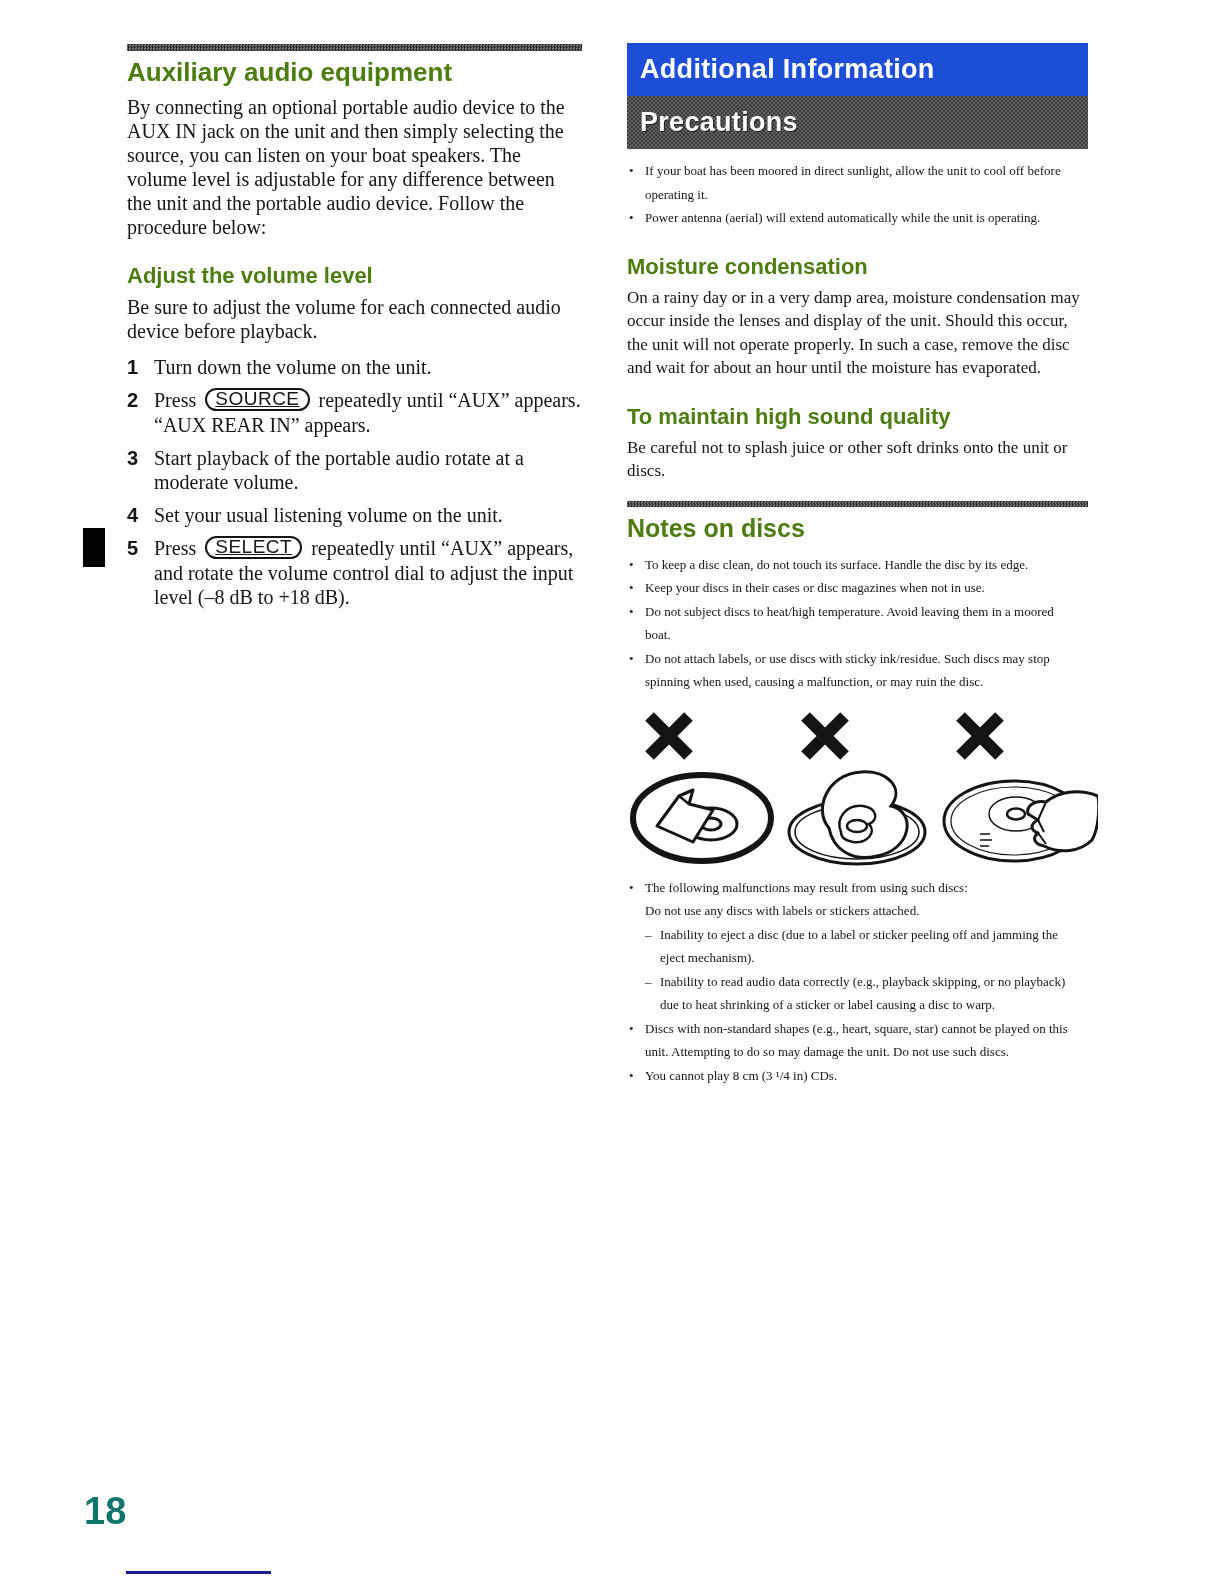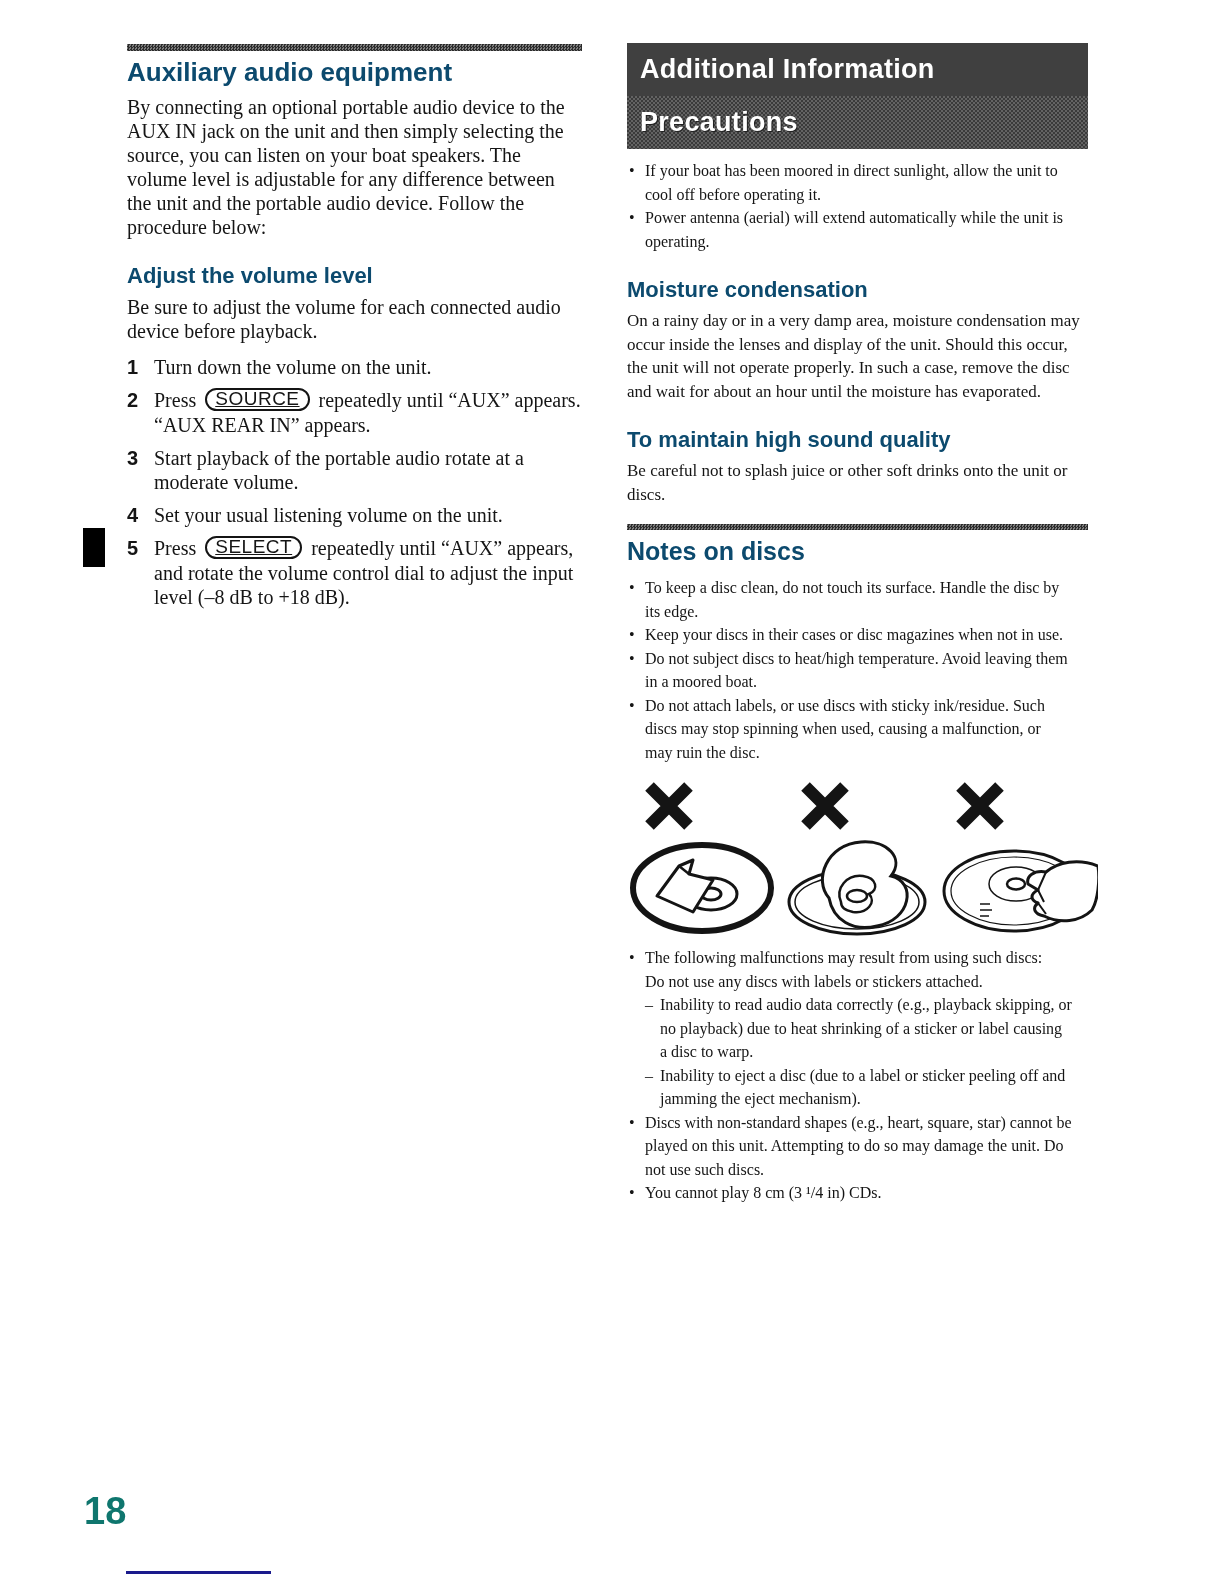--- a/index.html
+++ b/index.html
@@ -7,49 +7,49 @@
         font-family:"Liberation Serif","DejaVu Serif",serif;overflow:hidden;}
   .columns{position:absolute;left:127px;top:40px;display:flex;gap:45px;}
   .col-left{width:455px;}
   .col-right{width:461px;}
 
   .halftone{background-image:repeating-conic-gradient(#2b2b2b 0% 25%, #7a7a7a 0% 50%);
             background-size:3px 3px;}
   .rule-top{height:7px;margin:4px 0 6px 0;}
   .rule-mid{height:6px;margin:18px 0 4px 0;}
 
-  h1,h2{font-family:"Liberation Sans","DejaVu Sans",sans-serif;color:#0c4a6e;margin:0;}
+  h1,h2{font-family:"Liberation Sans","DejaVu Sans",sans-serif;color:#4d7c0f;margin:0;}
   h1{font-size:26px;line-height:30px;margin:4px 0 8px 0;letter-spacing:0;}
   h2{font-size:22px;line-height:26px;margin:24px 0 6px 0;}
   .col-right h1{font-size:25px;margin-top:6px;}
 
   p.body{font-size:20px;line-height:24px;margin:0;}
   .col-right p.body{font-size:17px;line-height:23.5px;}
 
   
   ol.steps{list-style:none;margin:12px 0 0 0;padding:0;}
   ol.steps li{display:flex;margin:0 0 9px 0;}
   .step-num{flex:0 0 27px;font-family:"Liberation Sans","DejaVu Sans",sans-serif;
             font-weight:bold;font-size:20px;line-height:24px;}
   .step-body{flex:1;font-size:20px;line-height:24px;}
   .key-pill{display:inline-block;font-family:"Liberation Sans","DejaVu Sans",sans-serif;
             font-size:19px;line-height:18px;letter-spacing:0.5px;border:2px solid #141414;
             border-radius:12px;padding:0 8px 1px 8px;margin:0 4px;position:relative;top:-2px;
             text-decoration:underline;}
 
   
-  ul.bullets{list-style:none;margin:10px 16px 0 0;padding:0;font-size:16px;line-height:23.5px;}
+  ul.bullets{list-style:none;margin:10px 16px 0 0;padding:0;font-size:13px;line-height:23.5px;}
   ul.bullets>li{position:relative;padding-left:18px;margin:0;}
   ul.bullets>li::before{content:"\2022";position:absolute;left:2px;top:0;}
   ul.dashes{list-style:none;margin:0;padding:0;}
   ul.dashes>li{position:relative;padding-left:15px;}
   ul.dashes>li::before{content:"\2013";position:absolute;left:0;top:0;}
 
   
-  .banner-black{height:53px;background:#404040;display:flex;align-items:center;margin-top:3px;}
+  .banner-black{height:53px;background:#1d4ed8;display:flex;align-items:center;margin-top:3px;}
   .banner-gray{height:53px;display:flex;align-items:center;
                background-image:repeating-conic-gradient(#3a3a3a 0% 25%, #636363 0% 50%);
                background-size:4px 4px;}
   .banner-black span,.banner-gray span{color:#fff;font-family:"Liberation Sans","DejaVu Sans",sans-serif;
                font-weight:bold;font-size:27px;padding-left:13px;letter-spacing:0.3px;}
   .banner-gray span{text-shadow:1px 1px 0 #222;}
 
   
   .figures{display:flex;gap:6px;margin:16px 0 6px 0;}
   .figures figure{margin:0;width:150px;display:flex;flex-direction:column;}
@@ -184,22 +184,22 @@
             <path d="M108 36 L100 54 M100 54 L106 66 M100 67 L108 78" fill="none" stroke="#141414" stroke-width="2"></path>
           </svg>
         </figure>
       </div>
 
       <ul class="bullets">
         <li>
           <div>The following malfunctions may result from using such discs:</div>
           <div>Do not use any discs with labels or stickers attached.</div>
           <ul class="dashes">
+            <li>Inability to eject a disc (due to a label or sticker peeling off and jamming the eject mechanism).</li>
             <li>Inability to read audio data correctly (e.g., playback skipping, or no playback) due to heat shrinking of a sticker or label causing a disc to warp.</li>
-            <li>Inability to eject a disc (due to a label or sticker peeling off and jamming the eject mechanism).</li>
           </ul>
         </li>
         <li>Discs with non-standard shapes (e.g., heart, square, star) cannot be played on this unit. Attempting to do so may damage the unit. Do not use such discs.</li>
         <li>You cannot play 8 cm (3 ¹/4 in) CDs.</li>
       </ul>
     </div>
   </div>
 
   <div class="page-number">18</div>
   <div class="footer-line"></div>

